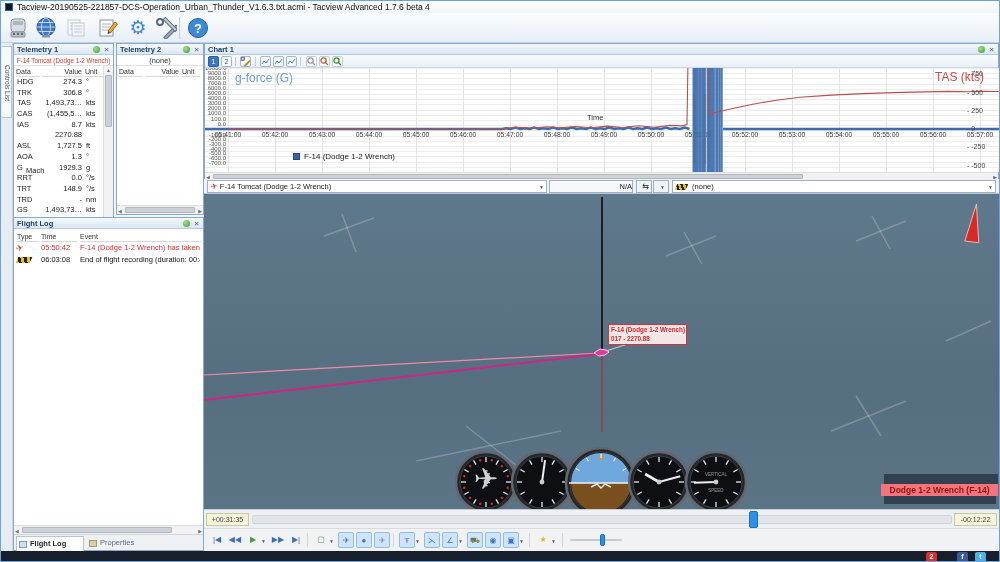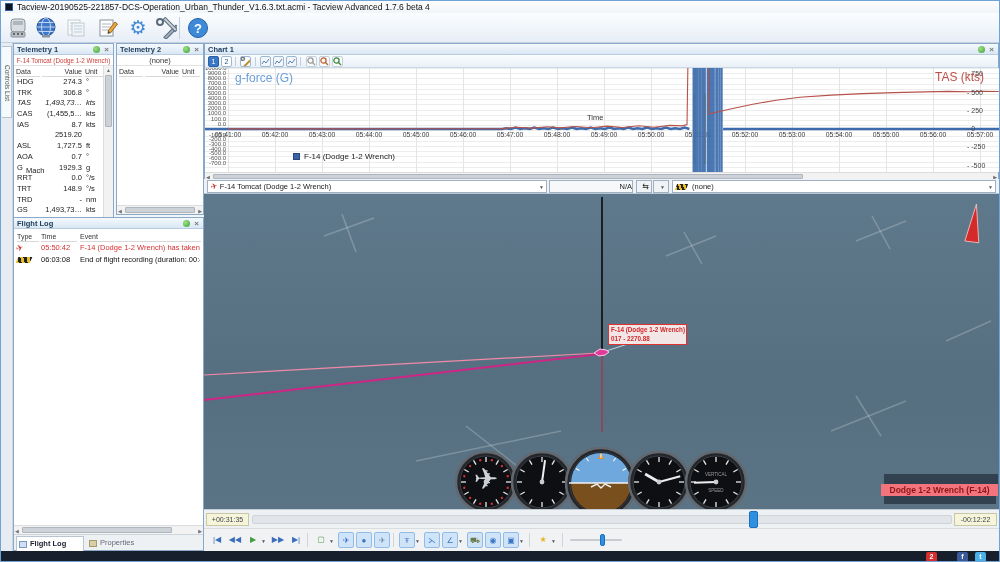--- a/index.html
+++ b/index.html
@@ -200,48 +200,48 @@
         <div class="trow" style="position: relative;">
           <div style="position: absolute; left: 3px; width: 26px;">HDG</div>
           <div style="position: absolute; left: 26px; width: 42px; text-align: right;">274.3</div>
           <div style="position: absolute; left: 72px; width: 18px;">°</div>
         </div>
         <div class="trow" style="position: relative;">
           <div style="position: absolute; left: 3px; width: 26px;">TRK</div>
           <div style="position: absolute; left: 26px; width: 42px; text-align: right;">306.8</div>
           <div style="position: absolute; left: 72px; width: 18px;">°</div>
         </div>
-        <div class="trow" style="position: relative; font-style: italic;">
+        <div class="trow" style="position: relative;">
           <div style="position: absolute; left: 3px; width: 26px;">TAS</div>
           <div style="position: absolute; left: 26px; width: 42px; text-align: right;">1,493,73…</div>
           <div style="position: absolute; left: 72px; width: 18px;">kts</div>
         </div>
         <div class="trow" style="position: relative;">
           <div style="position: absolute; left: 3px; width: 26px;">CAS</div>
           <div style="position: absolute; left: 26px; width: 42px; text-align: right;">(1,455,5…</div>
           <div style="position: absolute; left: 72px; width: 18px;">kts</div>
         </div>
         <div class="trow" style="position: relative;">
           <div style="position: absolute; left: 3px; width: 26px;">IAS</div>
           <div style="position: absolute; left: 26px; width: 42px; text-align: right;">8.7</div>
           <div style="position: absolute; left: 72px; width: 18px;">kts</div>
         </div>
         <div class="trow" style="position: relative;">
           <div style="position: absolute; left: 12px; width: 26px; margin-top: 36px;">Mach</div>
-          <div style="position: absolute; left: 26px; width: 42px; text-align: right;">2519.20</div>
+          <div style="position: absolute; left: 26px; width: 42px; text-align: right;">2270.88</div>
           <div style="position: absolute; left: 72px; width: 18px;"></div>
         </div>
         <div class="trow" style="position: relative;">
           <div style="position: absolute; left: 3px; width: 26px;">ASL</div>
           <div style="position: absolute; left: 26px; width: 42px; text-align: right;">1,727.5</div>
           <div style="position: absolute; left: 72px; width: 18px;">ft</div>
         </div>
         <div class="trow" style="position: relative;">
           <div style="position: absolute; left: 3px; width: 26px;">AOA</div>
-          <div style="position: absolute; left: 26px; width: 42px; text-align: right;">0.7</div>
+          <div style="position: absolute; left: 26px; width: 42px; text-align: right;">1.3</div>
           <div style="position: absolute; left: 72px; width: 18px;">°</div>
         </div>
         <div class="trow" style="position: relative;">
           <div style="position: absolute; left: 3px; width: 26px;">G</div>
           <div style="position: absolute; left: 26px; width: 42px; text-align: right;">1929.3</div>
           <div style="position: absolute; left: 72px; width: 18px;">g</div>
         </div>
         <div class="trow" style="position: relative;">
           <div style="position: absolute; left: 3px; width: 26px;">RRT</div>
           <div style="position: absolute; left: 26px; width: 42px; text-align: right;">0.0</div>

